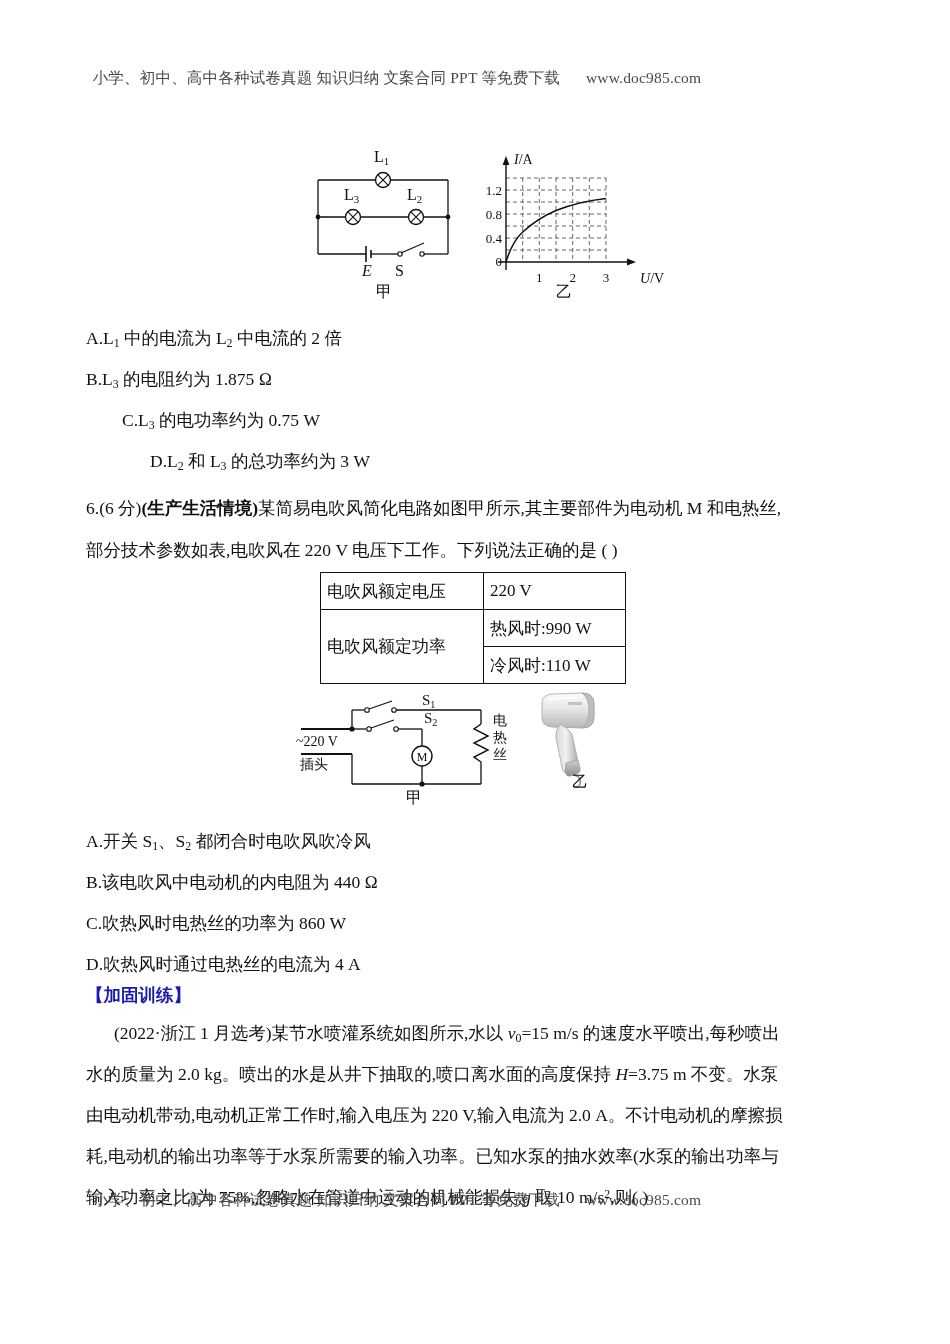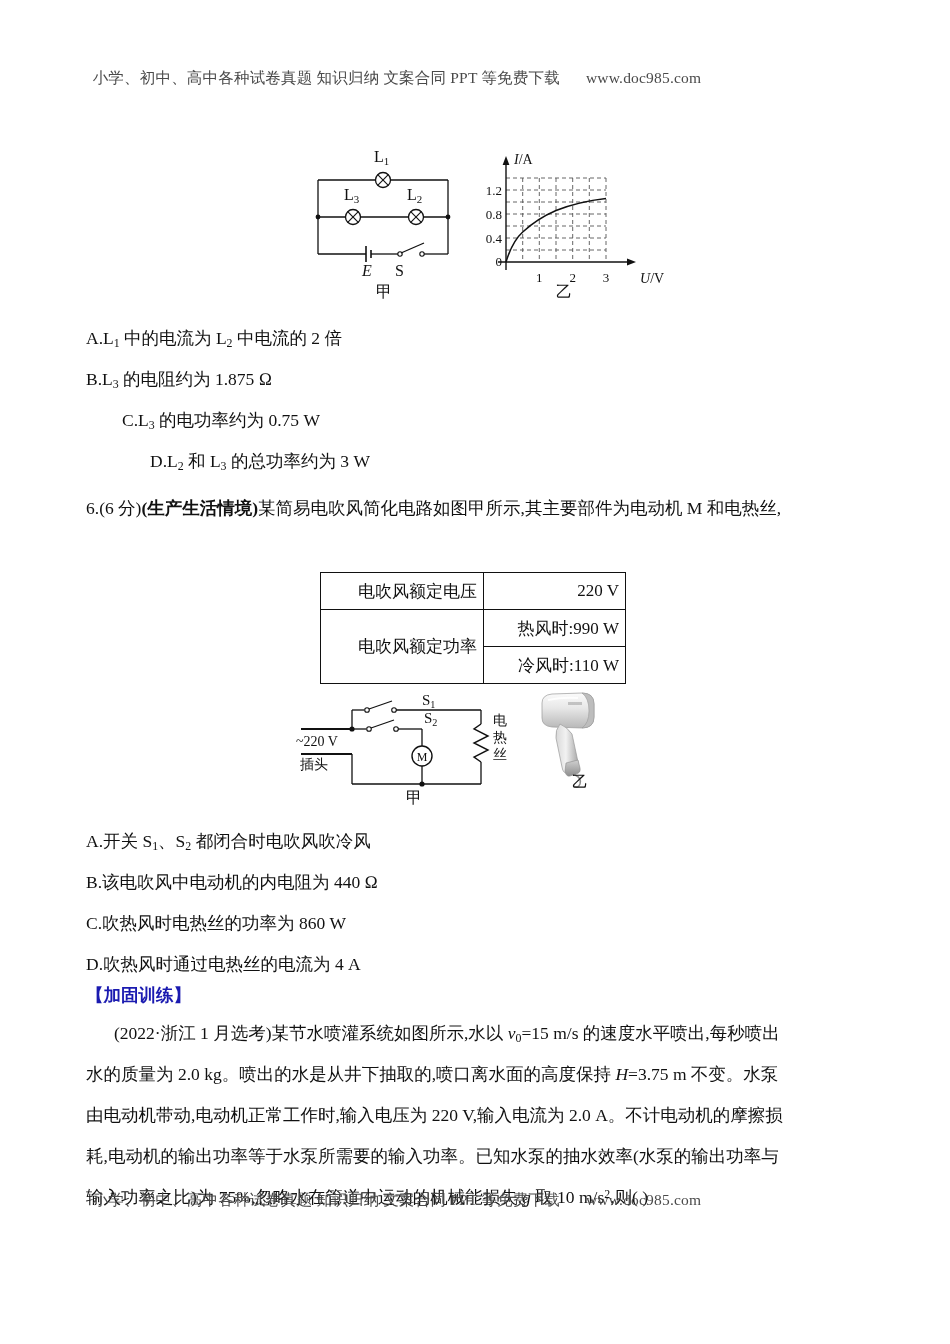--- a/index.html
+++ b/index.html
@@ -86,21 +86,21 @@
     position: absolute;
     left: 320px;
     top: 572px;
     width: 306px;
     border-collapse: collapse;
     font-size: 17px;
   }
   .spec-table td {
     border: 1.4px solid #111;
     padding: 4px 6px;
-    text-align: right;
+    text-align: left;
     height: 28px;
     color: #111;
   }
   .spec-table td.left-cell { width: 150px; }
 
   
   .fig-circuit2 {
     position: absolute;
     left: 296px;
     top: 684px;
@@ -224,20 +224,21 @@
   <div class="txt" style="left:86px; top:412px;margin-left:36px;">
     C.L<sub>3</sub> 的电功率约为 0.75 W
   </div>
   <div class="txt" style="left:102px; top:453px;margin-left:48px;">
     D.L<sub>2</sub> 和 L<sub>3</sub> 的总功率约为 3 W
   </div>
 
   <div class="txt" style="left:86px; top:500px;">
     <span>6.</span><span>(6 分)</span><span class="bd">(生产生活情境)</span><span>某简易电吹风简化电路如图甲所示,其主要部件为电动机 M 和电热丝,</span>
   </div>
+  <div class="txt" style="left:86px; top:542px;">部分技术参数如表,电吹风在 220 V 电压下工作。下列说法正确的是 (      )</div>
 
   <table class="spec-table">
     <tbody>
         <tr>
       <td class="left-cell">电吹风额定电压</td>
       <td>220 V</td>
     </tr>
     <tr>
       <td class="left-cell" rowspan="2">电吹风额定功率</td>
       <td>热风时:990 W</td>

